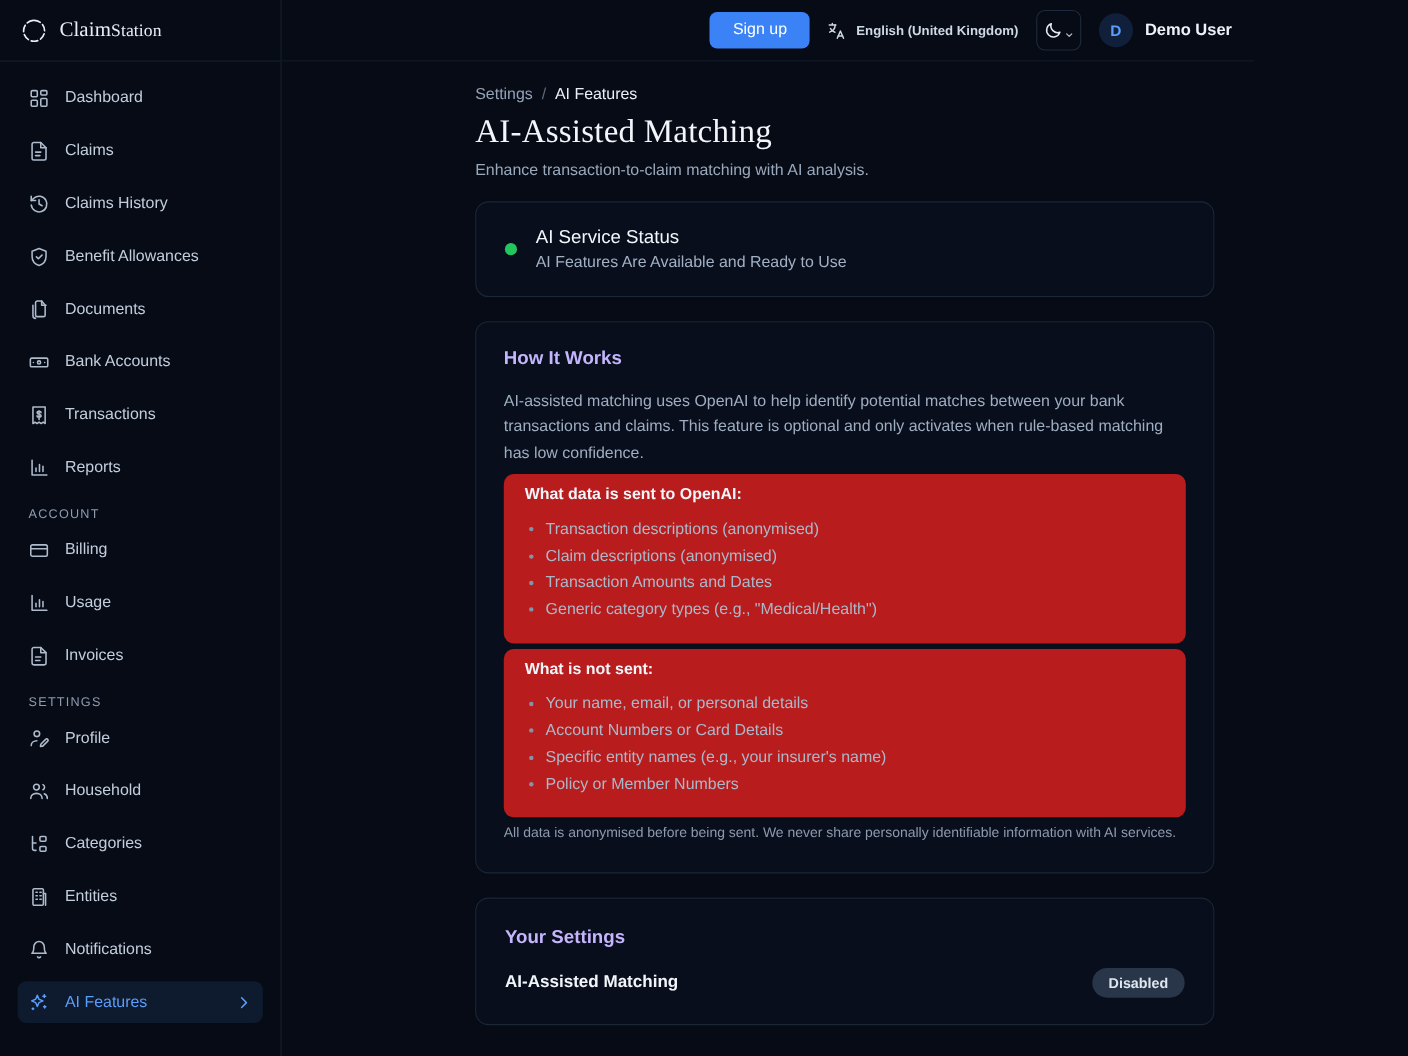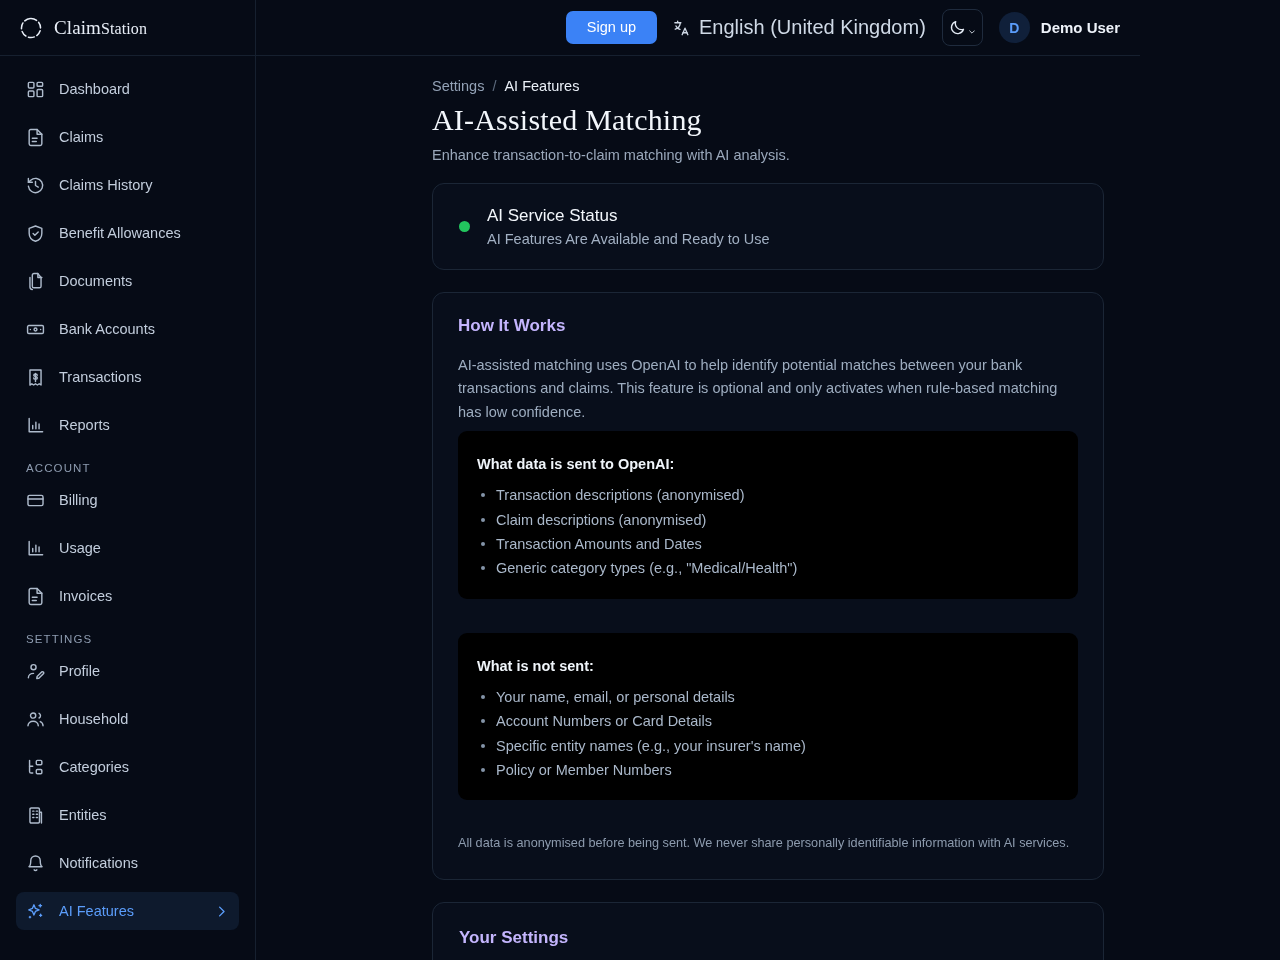--- a/index.html
+++ b/index.html
@@ -122,23 +122,24 @@
     cursor: pointer;
     line-height: 1;
     font-family: "Liberation Sans", sans-serif;
   }
 
   .lang-select {
     display: flex;
     align-items: center;
     gap: 8px;
     color: #cfd9e6;
-    font-size: 20px;
+    font-size: 12px;
     cursor: pointer;
     white-space: nowrap;
+    font-weight: bold;
   }
   .lang-select .ico { width: 18px; height: 18px; flex: 0 0 18px; color: #cfd9e6; }
 
   .theme-btn {
     width: 41px;
     height: 37px;
     border: 1px solid #1f2b3d;
     border-radius: 8px;
     background: transparent;
     display: flex;
@@ -232,24 +233,24 @@
   
   .how-card { padding: 23px 25px 25px 25px; margin-bottom: 22px; }
   .section-h {
     font-size: 17px; font-weight: 700; color: #c4b5fd; margin-bottom: 18px;
   }
   .body-p {
     font-size: 14.5px; color: #9eadc0; line-height: 1.63; margin-bottom: 7px;
   }
 
   .info-box {
-    background: #000000;
+    background: #b91c1c;
     border-radius: 9px;
-    padding: 25px 19px 18px 19px;
-    margin-bottom: 34px;
+    padding: 11px 19px 18px 19px;
+    margin-bottom: 5px;
   }
   .info-box-title {
     font-size: 14.5px; font-weight: 700; color: #f0f5fa; margin-bottom: 11px;
   }
   .info-list { list-style: none; }
   .info-list li {
     font-size: 14.5px;
     color: #aab8ca;
     line-height: 1.68;
     padding-left: 19px;

